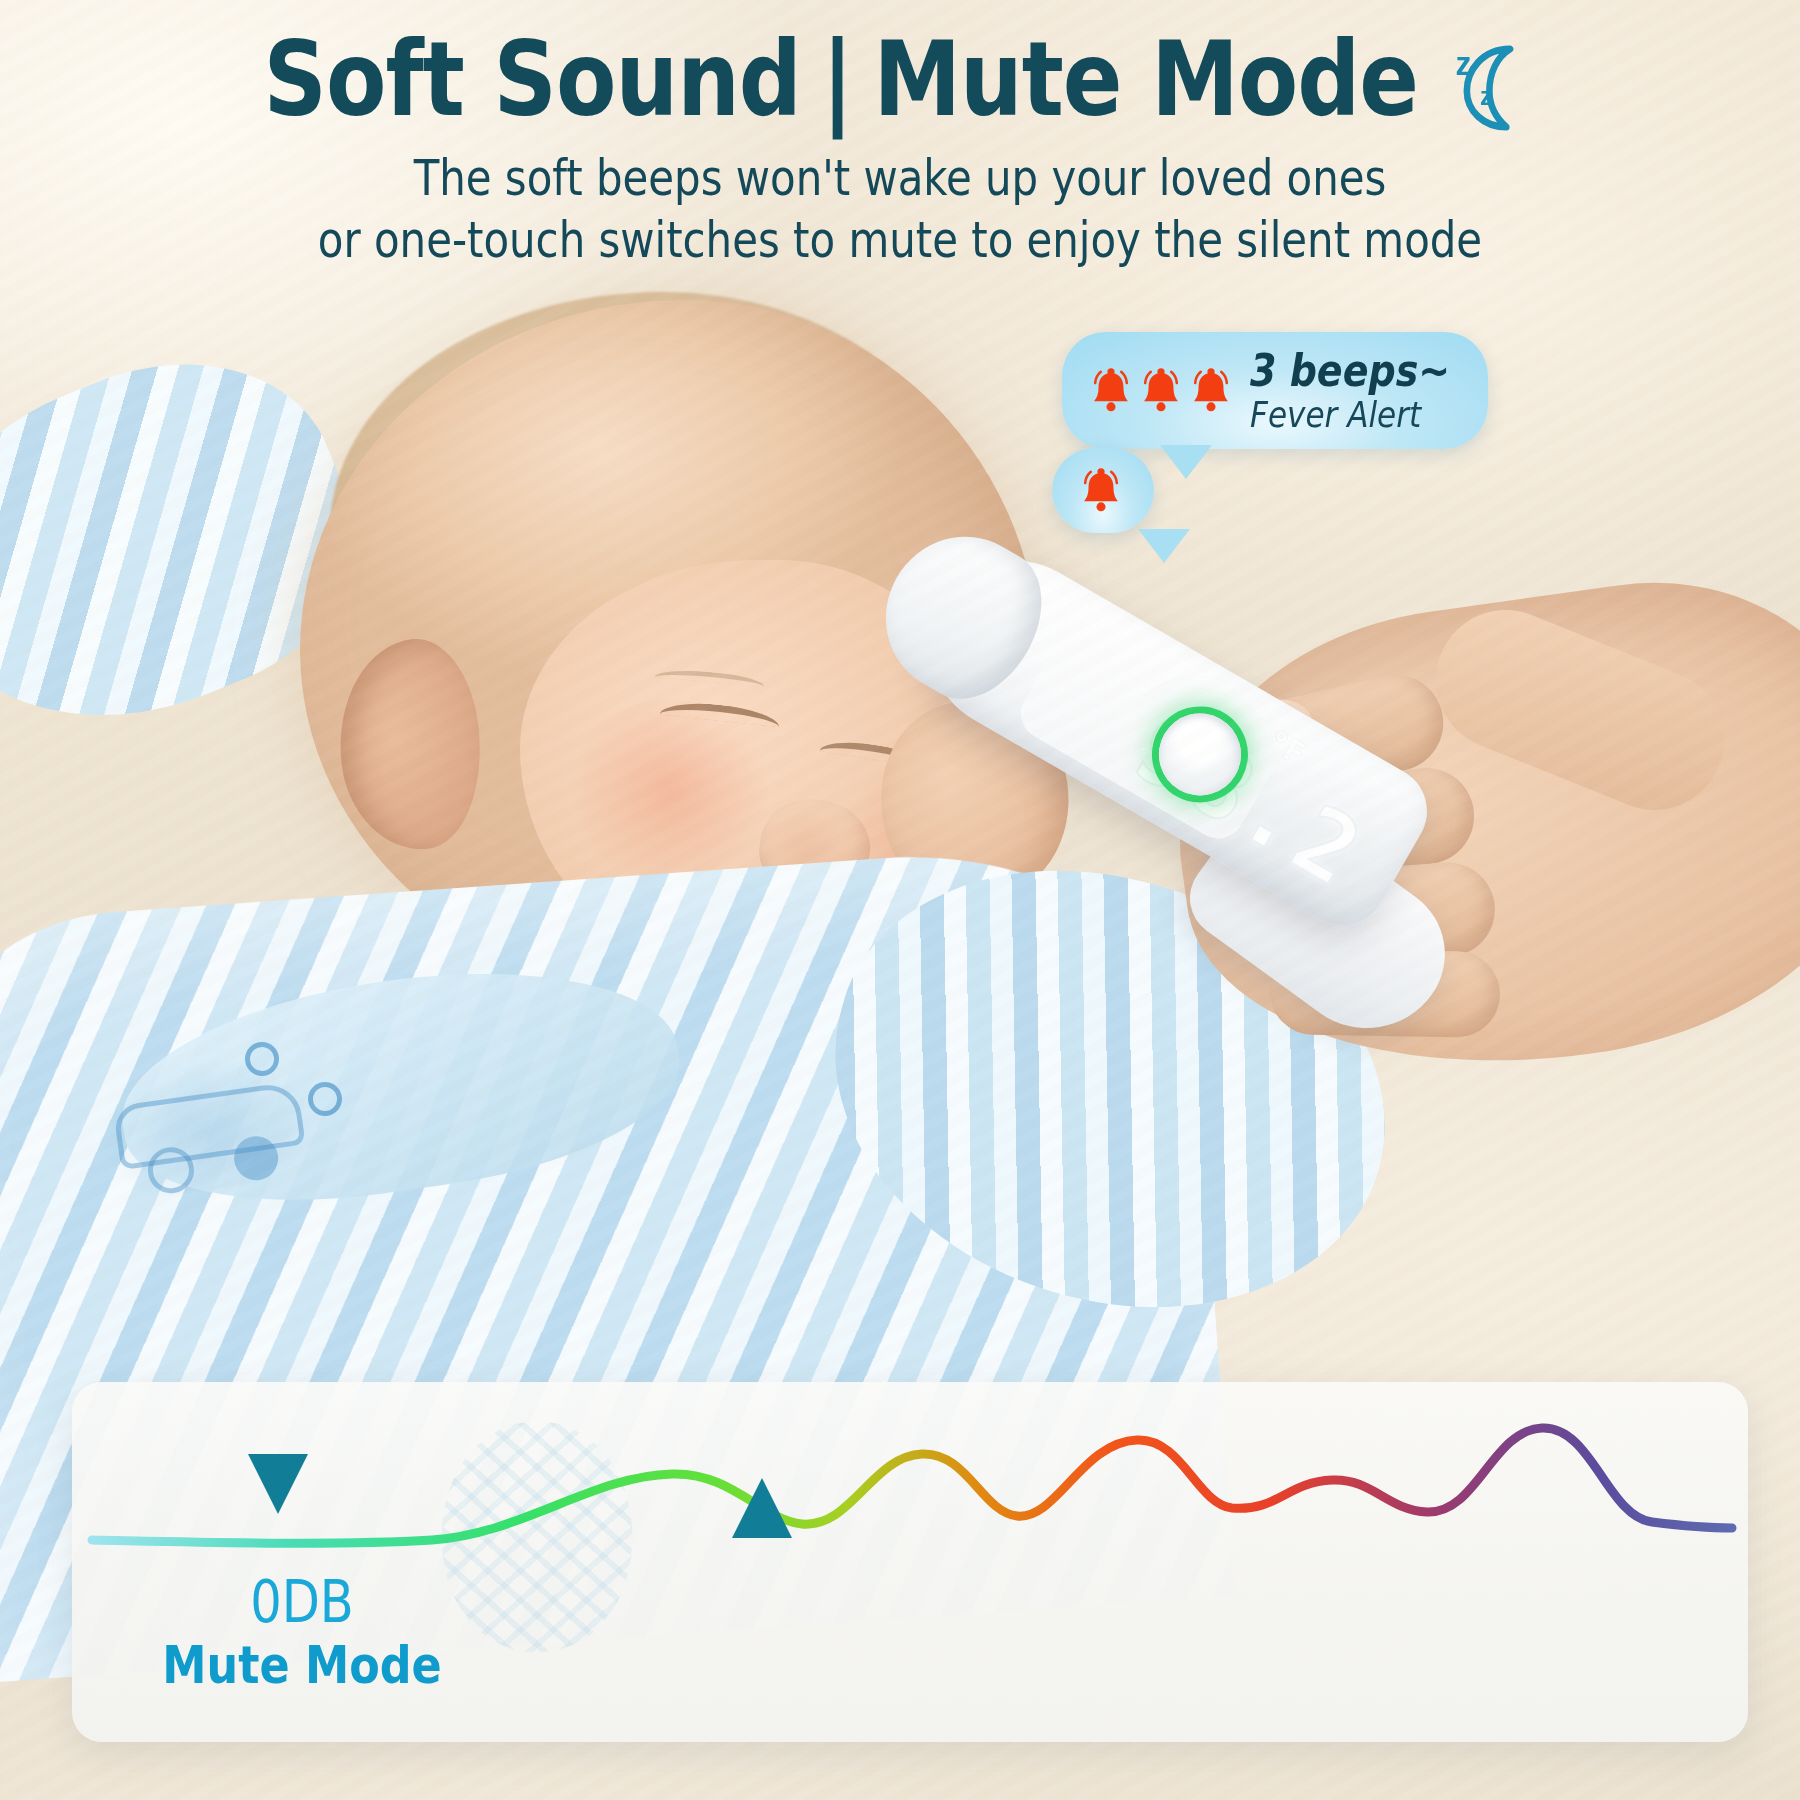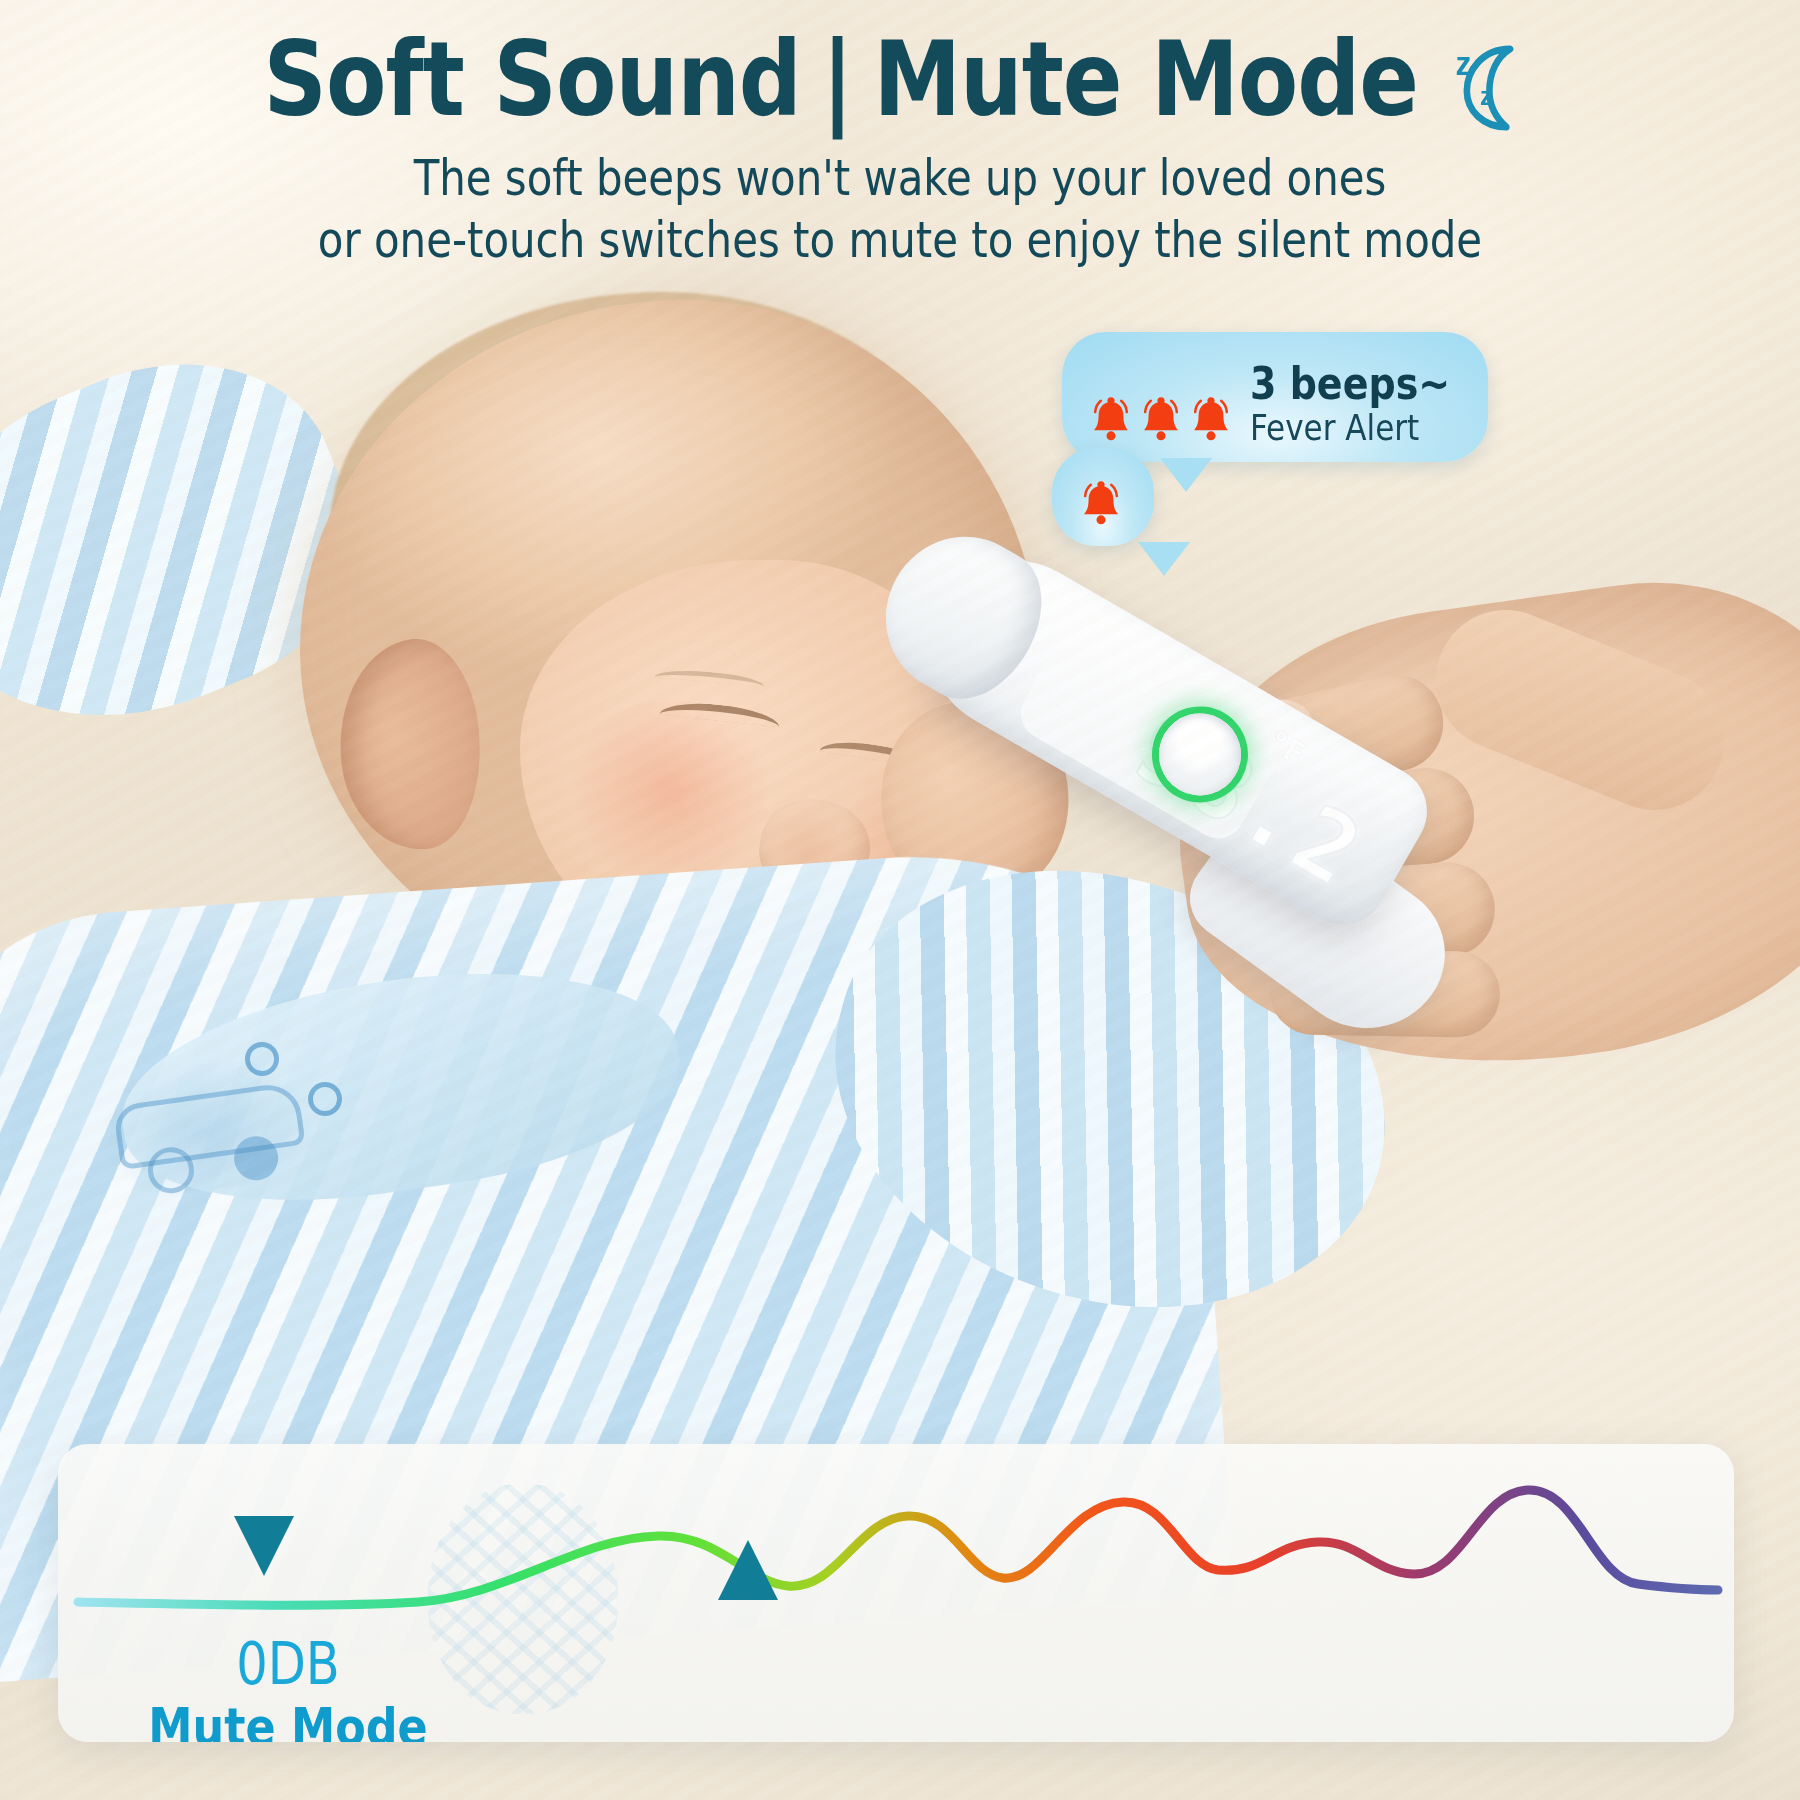--- a/index.html
+++ b/index.html
@@ -224,25 +224,26 @@
   #subtitle {
     margin-top: 16px;
     font-family: "DejaVu Sans Condensed", "Liberation Sans Narrow", "Liberation Sans", sans-serif;
     font-size: 49px; line-height: 1.26; color:#14495a; font-weight:400;
     transform: scaleX(.95);
   }
 
   
   .bubble {
     position:absolute; z-index:9;
-    display:flex; gap: 16px;
-    padding: 30px 30px 16px 26px;
+    display:flex; align-items:center; gap: 16px;
+    padding: 17px 30px 16px 26px;
     border-radius: 44px;
     background: radial-gradient(ellipse at 50% 78%, #eaf8fd 0%, #bfe7f6 42%, #9fdbf2 100%);
     box-shadow: 0 6px 18px rgba(60,120,150,.18);
+    font-style: italic;
   }
   .bubble .tail {
     position:absolute; bottom:-30px; left:98px;
     width:0; height:0;
     border-left: 26px solid transparent;
     border-right: 26px solid transparent;
     border-top: 34px solid #a9dff2;
   }
   .bells { display:flex; align-items:flex-end; gap: 4px; }
   .bell-ico { width:46px; height:52px; display:block; }
@@ -254,21 +255,21 @@
   .b-sub {
     font-family: "DejaVu Sans Condensed", "Liberation Sans Narrow", "Liberation Sans", sans-serif;
     font-weight:400; font-size:36px; color:#17485a; margin-top:4px; transform: scaleX(.96); transform-origin:left;
   }
   #bubble-fever { left: 1062px; top: 332px; }
   #bubble-measure { left: 1052px; top: 448px; }
   #bubble-measure .tail { left: 86px; }
 
   
   #db-panel {
-    position:absolute; left:58px; bottom:58px; width:1676px; height:298px;
+    position:absolute; left:72px; bottom:58px; width:1676px; height:360px;
     border-radius: 30px;
     background: linear-gradient(180deg, rgba(250,250,248,.93) 0%, rgba(246,246,243,.95) 45%, rgba(243,243,240,.96) 100%);
     box-shadow: 0 10px 36px rgba(80,90,100,.13);
     overflow: hidden;
     z-index: 7;
   }
   #wave-svg { position:absolute; left:0; top:30px; width:100%; height:160px; }
   .marker {
     position:absolute; width:0; height:0;
   }

